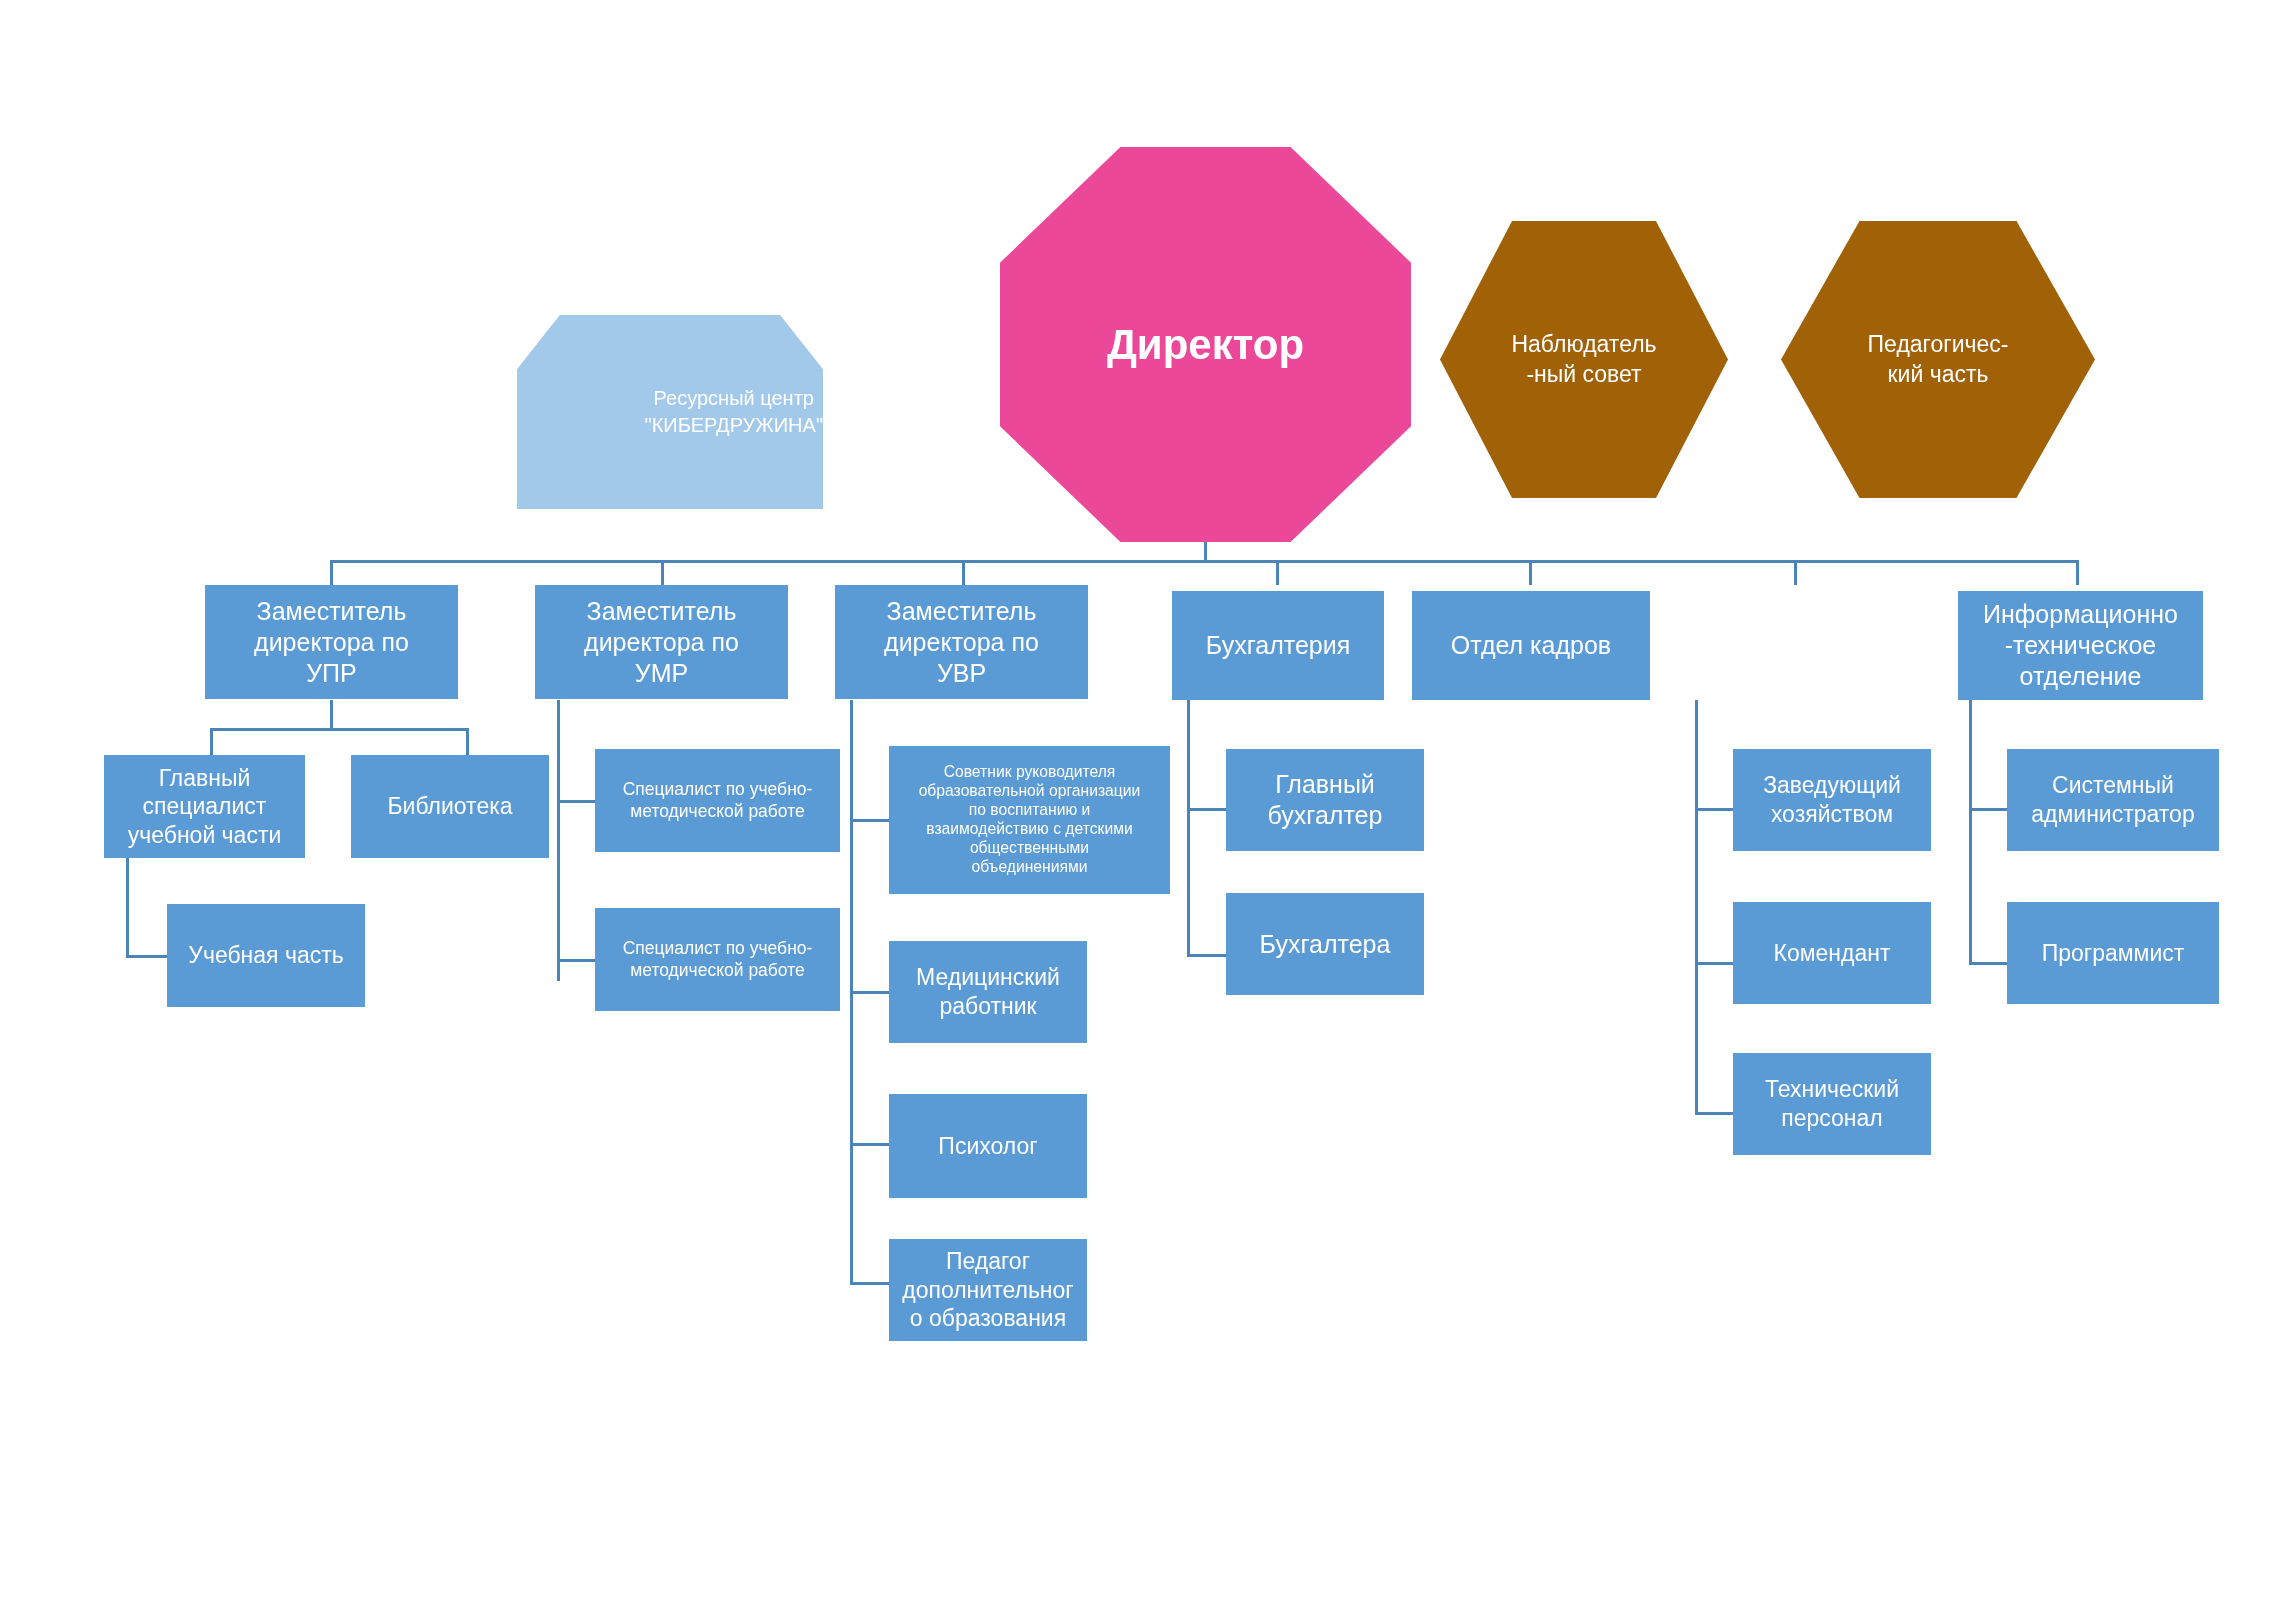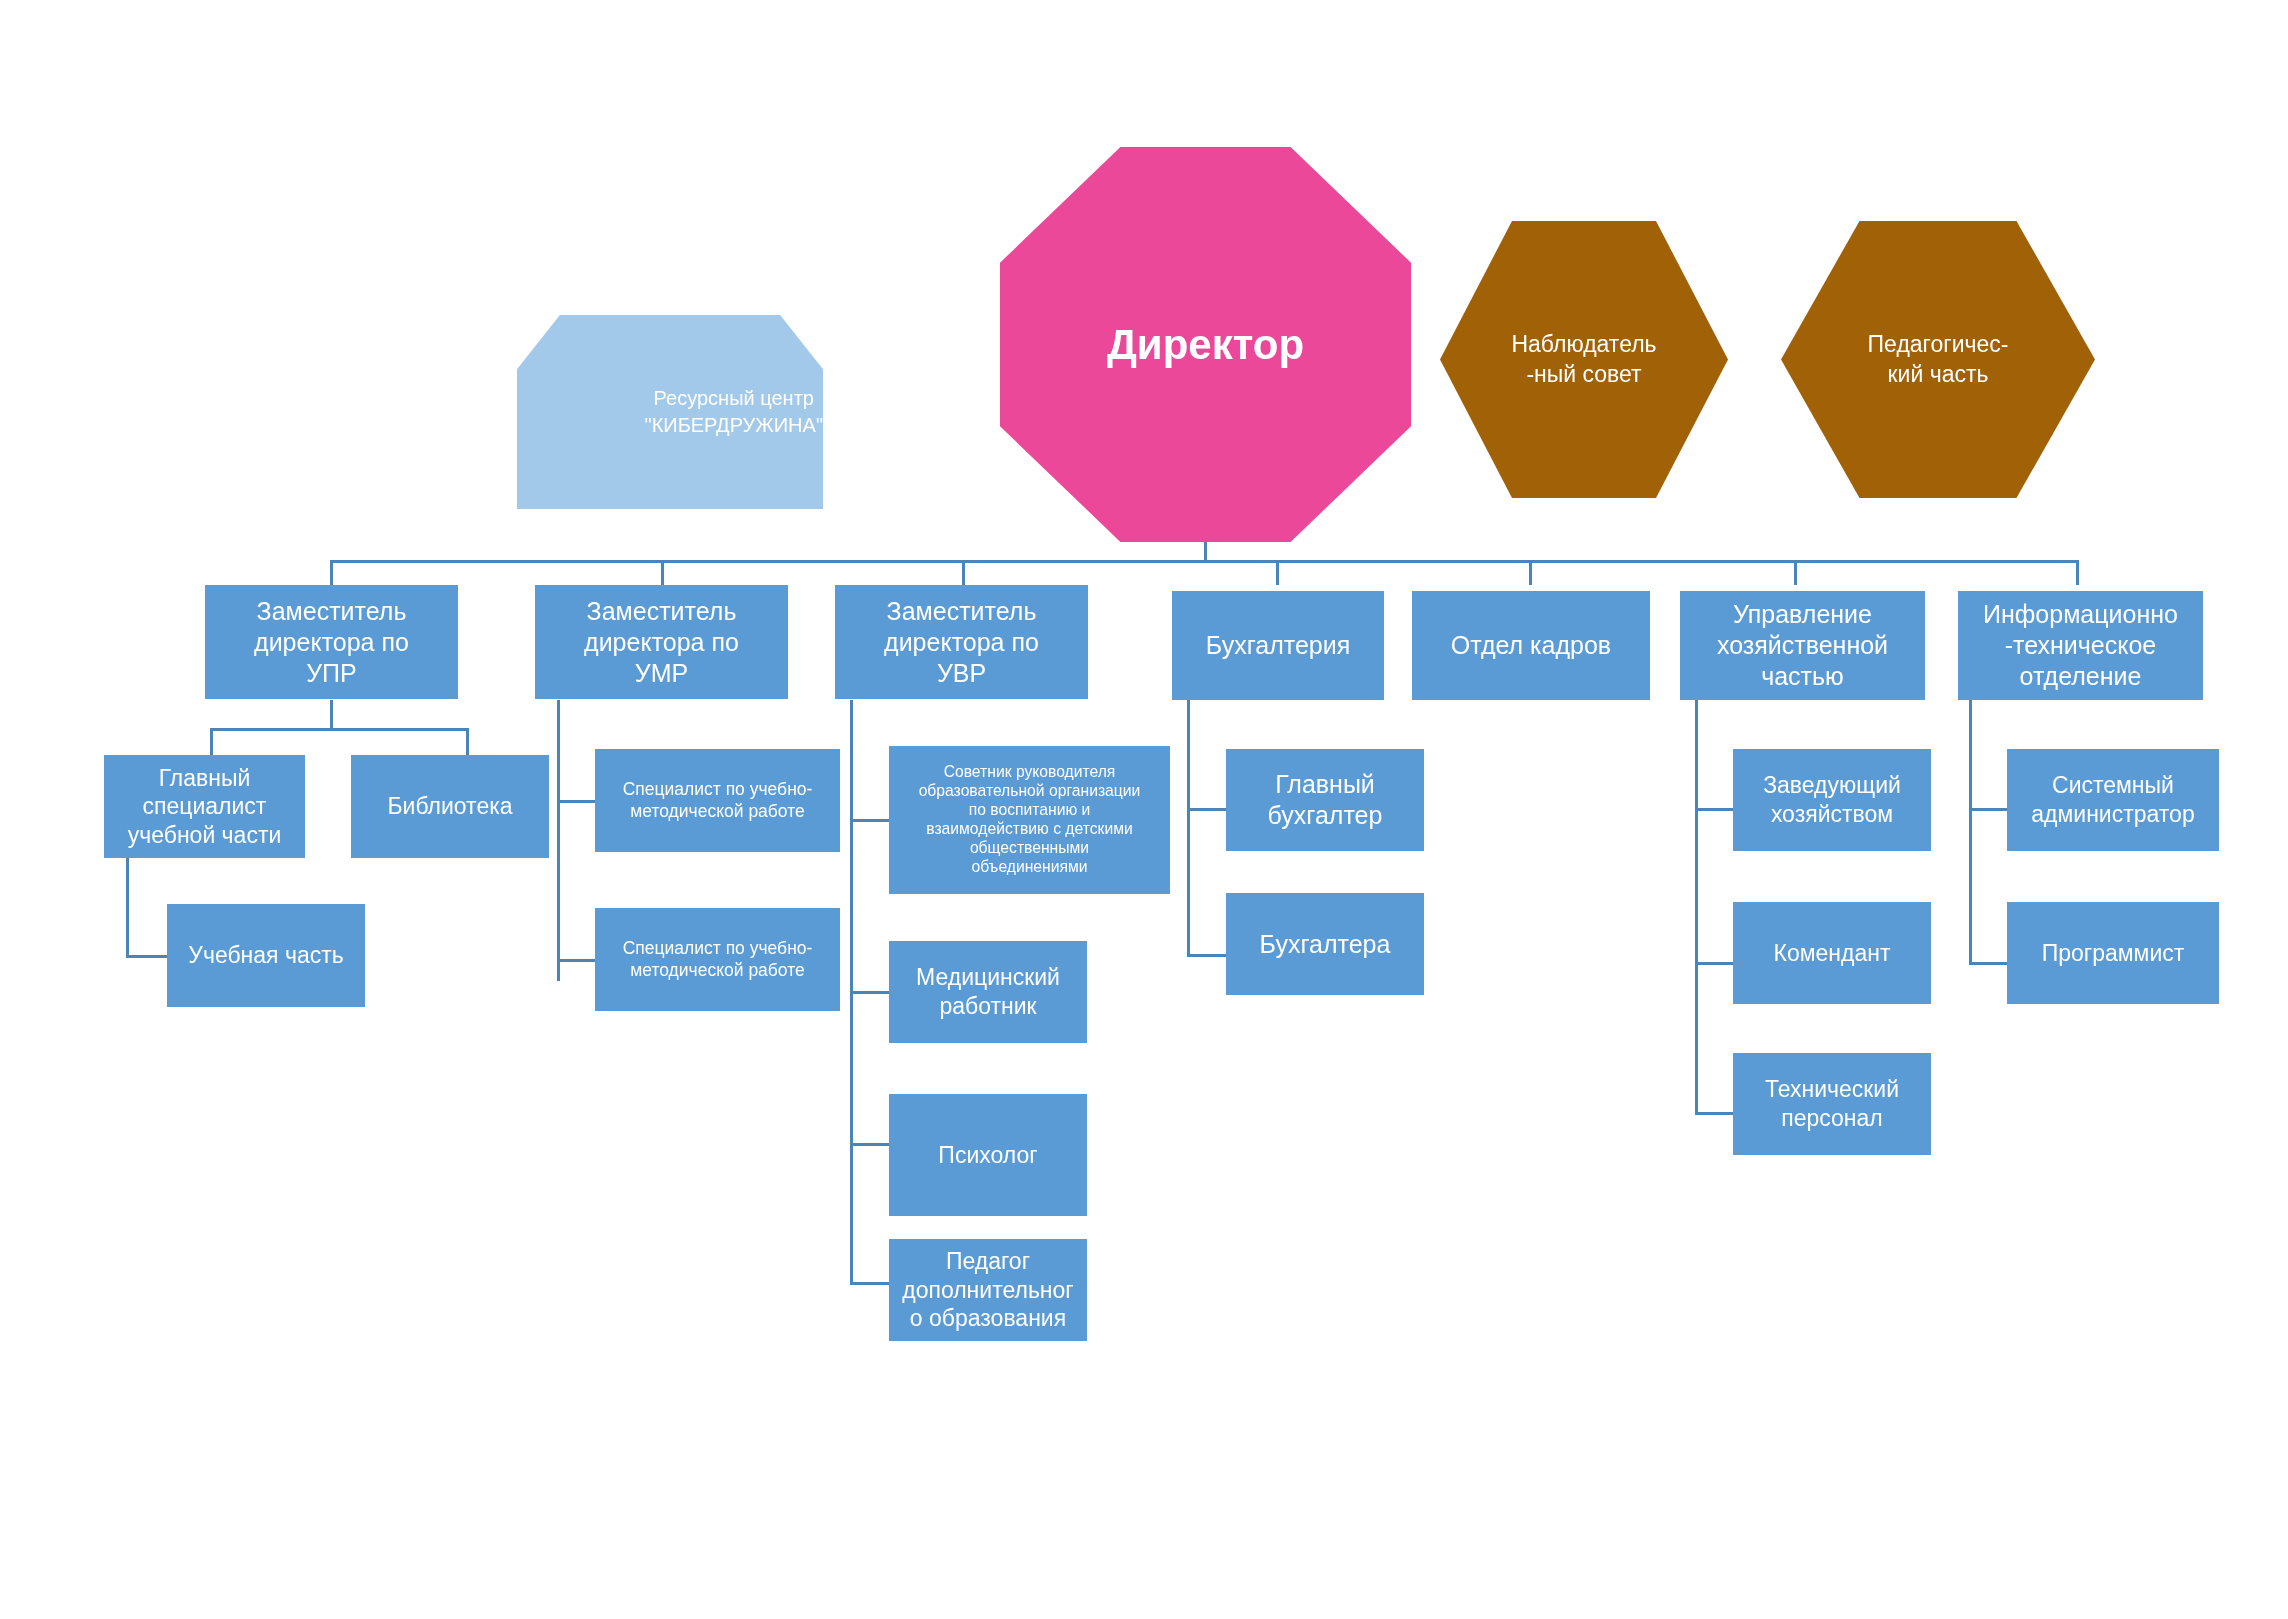--- a/index.html
+++ b/index.html
@@ -164,25 +164,20 @@
   </div>
 
   <div class="node fs-l" style="left:1172px; top:591px; width:212px; height:109px;">
     <span>Бухгалтерия</span>
   </div>
 
   <div class="node fs-l" style="left:1412px; top:591px; width:238px; height:109px;">
     <span>Отдел кадров</span>
   </div>
 
-  <div class="node fs-l" style="left:1680px; top:591px; width:245px; height:109px;">
-    <span>Управление
-хозяйственной
-частью</span>
-  </div>
 
   <div class="node fs-l" style="left:1958px; top:591px; width:245px; height:109px;">
     <span>Информационно
 -техническое
 отделение</span>
   </div>
 
   <div class="node fs-m" style="left:104px; top:755px; width:201px; height:103px;">
     <span>Главный
 специалист
@@ -214,21 +209,21 @@
 взаимодействию с детскими
 общественными
 объединениями</span>
   </div>
 
   <div class="node fs-m" style="left:889px; top:941px; width:198px; height:102px;">
     <span>Медицинский
 работник</span>
   </div>
 
-  <div class="node fs-m" style="left:889px; top:1094px; width:198px; height:122px;">
+  <div class="node fs-m" style="left:889px; top:1094px; width:198px; height:104px;">
     <span>Психолог</span>
   </div>
 
   <div class="node fs-m" style="left:889px; top:1239px; width:198px; height:102px;">
     <span>Педагог
 дополнительног
 о образования</span>
   </div>
 
   <div class="node fs-l" style="left:1226px; top:749px; width:198px; height:102px;">

